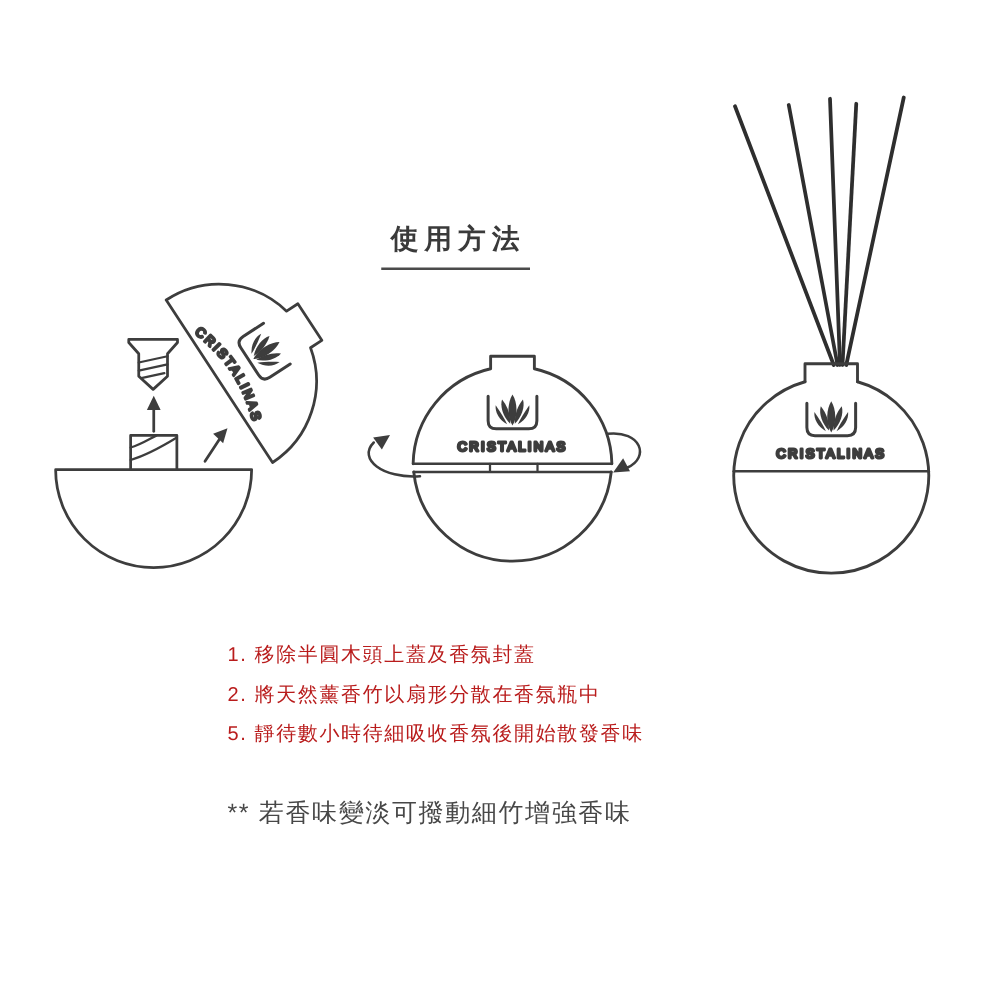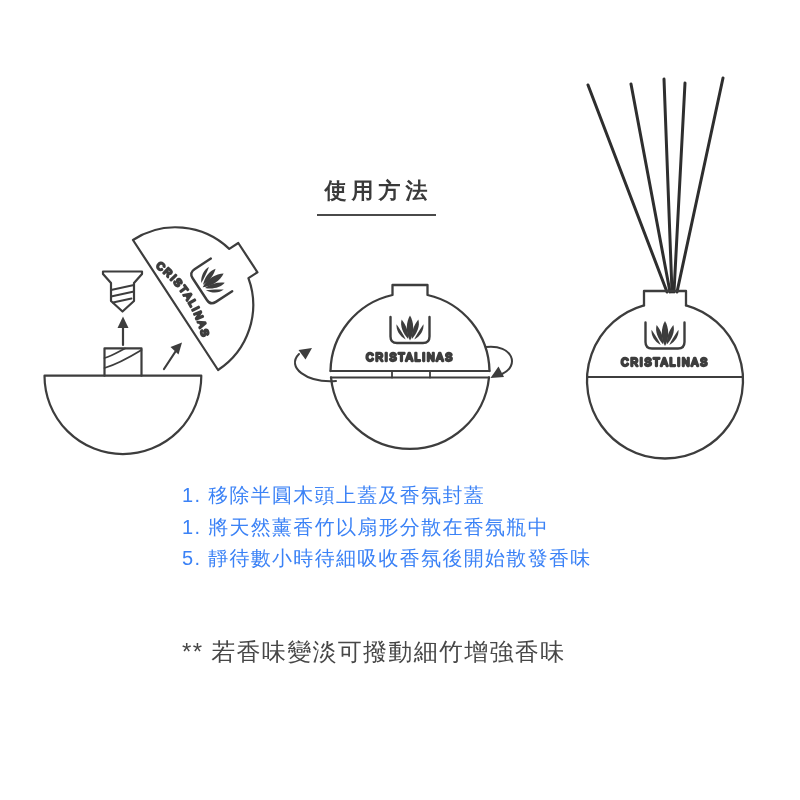--- a/index.html
+++ b/index.html
@@ -2,35 +2,35 @@
 <html><head>
 <meta charset="utf-8">
 <style>
   html,body{margin:0;padding:0;}
   body{
     width:800px;height:800px;background:#ffffff;position:relative;
     font-family:"Liberation Sans", sans-serif;color:#454545;overflow:hidden;
   }
   .stage{position:absolute;left:0;top:0;width:800px;height:800px;}
   .page-title{
-    position:absolute;left:12px;top:176px;width:728px;text-align:center;
+    position:absolute;left:0;top:176px;width:728px;text-align:center;
   }
   .page-title .inner{
     display:inline-block;
     font-size:22px;font-weight:600;letter-spacing:5px;color:#3a3a3a;
     padding:0 3px 8px 8px;border-bottom:2px solid #4a4a4a;
   }
   .steps{
-    position:absolute;left:182px;top:480px;
-    font-size:20px;line-height:31.5px;letter-spacing:1.3px;color:#3b82f6;
+    position:absolute;left:182px;top:509px;
+    font-size:16px;line-height:31.5px;letter-spacing:1.3px;color:#b91c1c;
     white-space:nowrap;
   }
   .notes{
     position:absolute;left:182px;top:636px;
-    font-size:24px;line-height:31.5px;letter-spacing:1.3px;color:#474747;
+    font-size:20px;line-height:31.5px;letter-spacing:1.3px;color:#474747;
     white-space:nowrap;
   }
   svg text{font-family:"Liberation Sans", sans-serif;}
   .brand-label{font-size:10.5px;letter-spacing:1.8px;fill:#3d3d3d;}
 </style>
 </head>
 <body>
 
 <div class="stage">
 
@@ -147,21 +147,21 @@
         <use href="#logoBracket" transform="translate(665,335.5)" stroke-width="2.4"></use>
         <use href="#lotusTulip" transform="translate(665,346.5) scale(1.02)" fill="#3d3d3d" stroke="none"></use>
       </g>
       <text class="brand-label" x="665" y="366" text-anchor="middle">CRISTALINAS</text>
     </g>
   </svg>
 
   
   <div class="steps">
     <div>1. 移除半圓木頭上蓋及香氛封蓋</div>
-    <div>1. 將天然薰香竹以扇形分散在香氛瓶中</div>
+    <div>2. 將天然薰香竹以扇形分散在香氛瓶中</div>
     <div>5. 靜待數小時待細吸收香氛後開始散發香味</div>
   </div>
 
   
   <div class="notes">
     <div>** 若香味變淡可撥動細竹增強香味</div>
   </div>
 
 </div>
 

